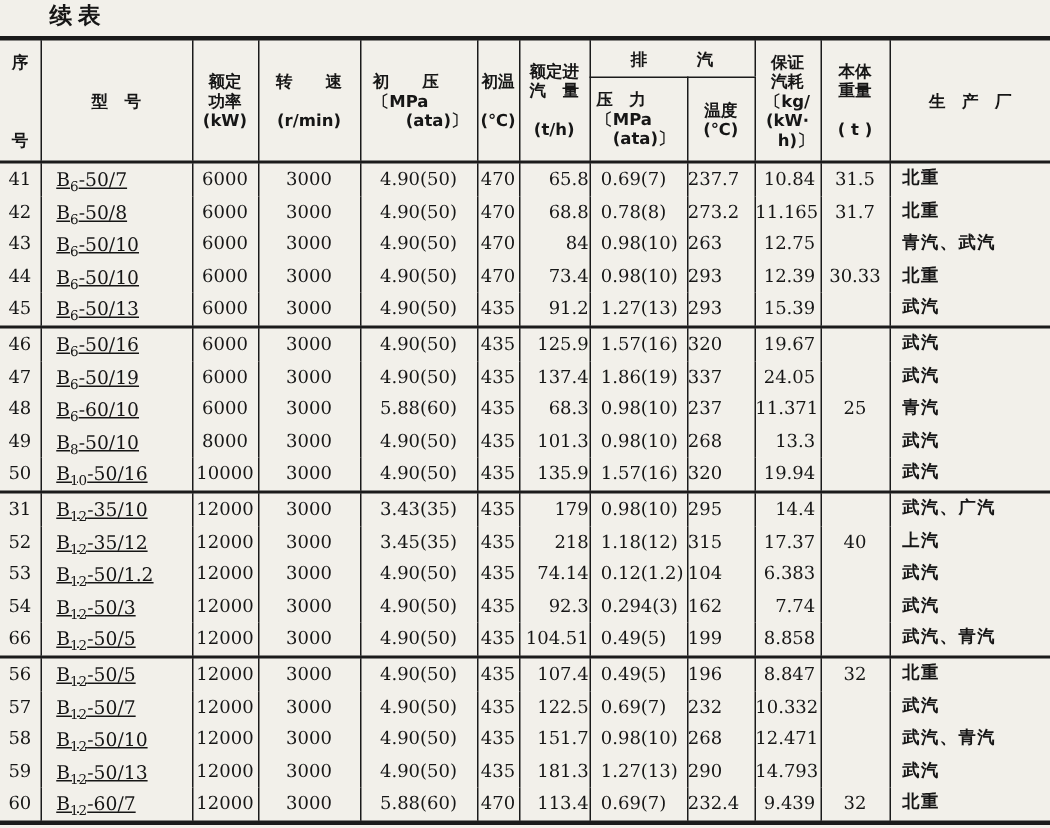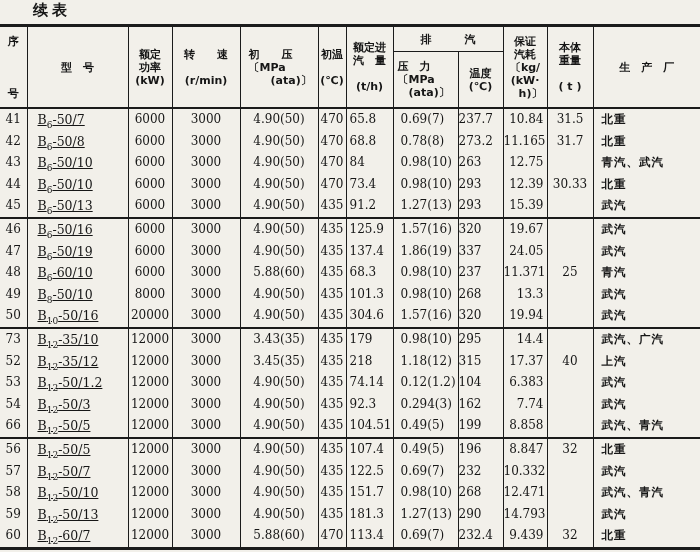--- a/index.html
+++ b/index.html
@@ -40,21 +40,21 @@
   th.group{border-bottom:1px solid var(--line);height:24px;margin-top:20px;}
   thead tr.subrow th{height:55px;}
   th.al{text-align:left;padding-left:8px;}
   tbody td{
     height:21.6px;line-height:21.6px;
     font-size:12px;white-space:nowrap;
     vertical-align:middle;text-align:center;
   }
   td.c-model{text-align:left;padding-left:10px;font-size:12.5px;text-decoration:underline;}
   td.c-model sub{font-size:9px;line-height:0;}
-  td.c-flow{text-align:left;padding-left:3px;}
+  td.c-flow{text-align:right;padding-left:3px;}
   td.c-exhp{text-align:left;padding-left:7px;}
   td.c-exht{text-align:left;padding-left:0;}
   td.c-cons{text-align:right;padding-right:3px;}
   td.c-mfr{
     text-align:left;padding-left:8px;
     font-weight:bold;font-size:11.5px;letter-spacing:1px;
     font-family:Liberation Sans, sans-serif;
   }
 </style>
 </head>
@@ -247,35 +247,35 @@
           <td class="bl c-flow">101.3</td>
           <td class="bl c-exhp">0.98(10)</td>
           <td class="bl c-exht">268</td>
           <td class="bl c-cons">13.3</td>
           <td class="bl "></td>
           <td class="bl c-mfr">武汽</td>
         </tr>
         <tr>
           <td class="">50</td>
           <td class="bl c-model">B<sub>10</sub>-50/16</td>
-          <td class="bl ">20000</td>
-          <td class="bl ">3000</td>
-          <td class="bl ">4.90(50)</td>
-          <td class="bl ">435</td>
-          <td class="bl c-flow">304.6</td>
+          <td class="bl ">10000</td>
+          <td class="bl ">3000</td>
+          <td class="bl ">4.90(50)</td>
+          <td class="bl ">435</td>
+          <td class="bl c-flow">135.9</td>
           <td class="bl c-exhp">1.57(16)</td>
           <td class="bl c-exht">320</td>
           <td class="bl c-cons">19.94</td>
           <td class="bl "></td>
           <td class="bl c-mfr">武汽</td>
         </tr>
       </tbody>
     <tbody>
         <tr>
-          <td class="">73</td>
+          <td class="">31</td>
           <td class="bl c-model">B<sub>12</sub>-35/10</td>
           <td class="bl ">12000</td>
           <td class="bl ">3000</td>
           <td class="bl ">3.43(35)</td>
           <td class="bl ">435</td>
           <td class="bl c-flow">179</td>
           <td class="bl c-exhp">0.98(10)</td>
           <td class="bl c-exht">295</td>
           <td class="bl c-cons">14.4</td>
           <td class="bl "></td>

